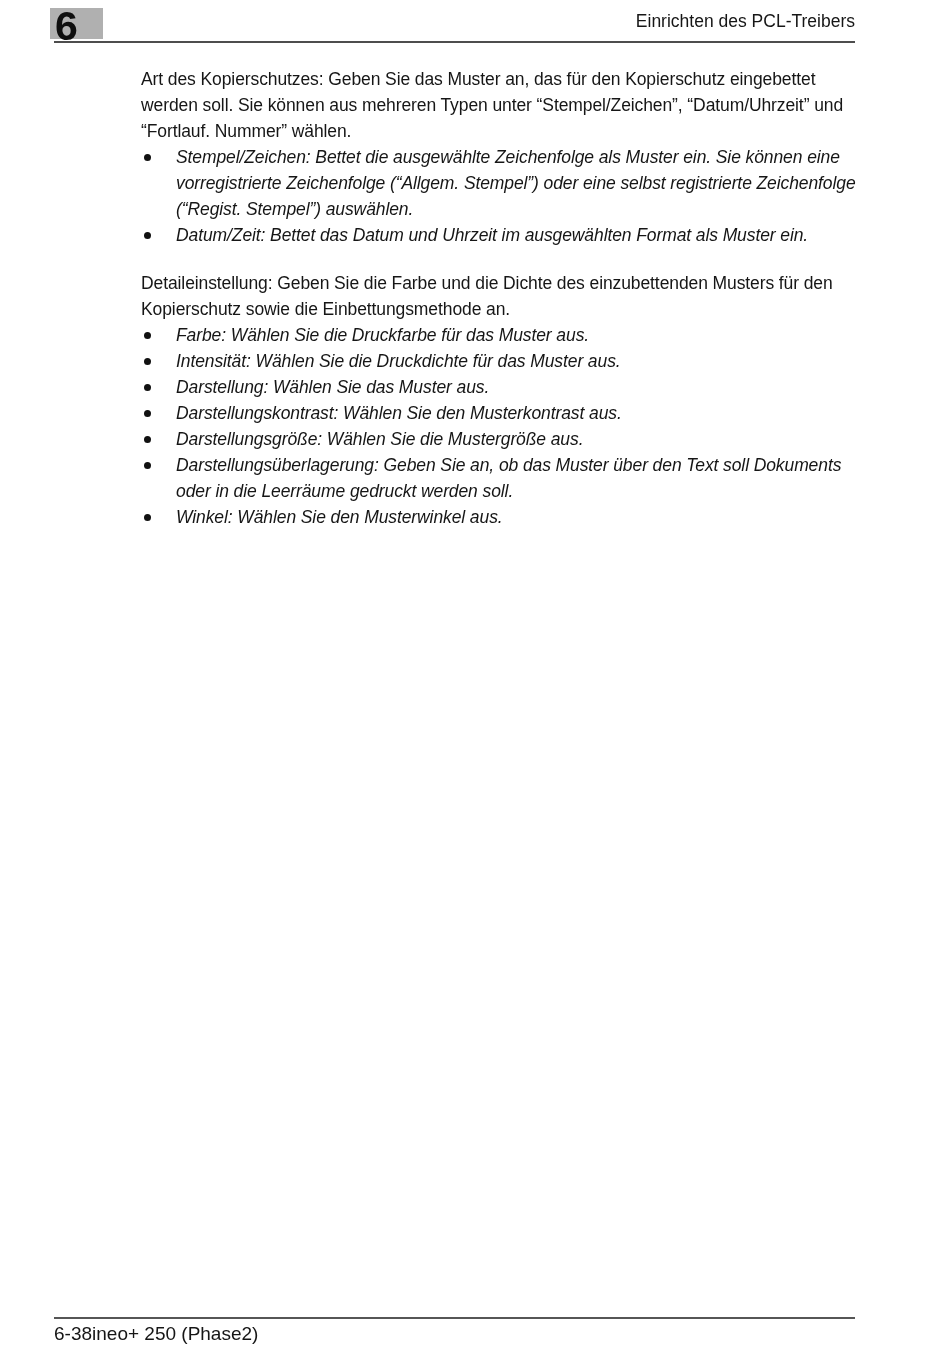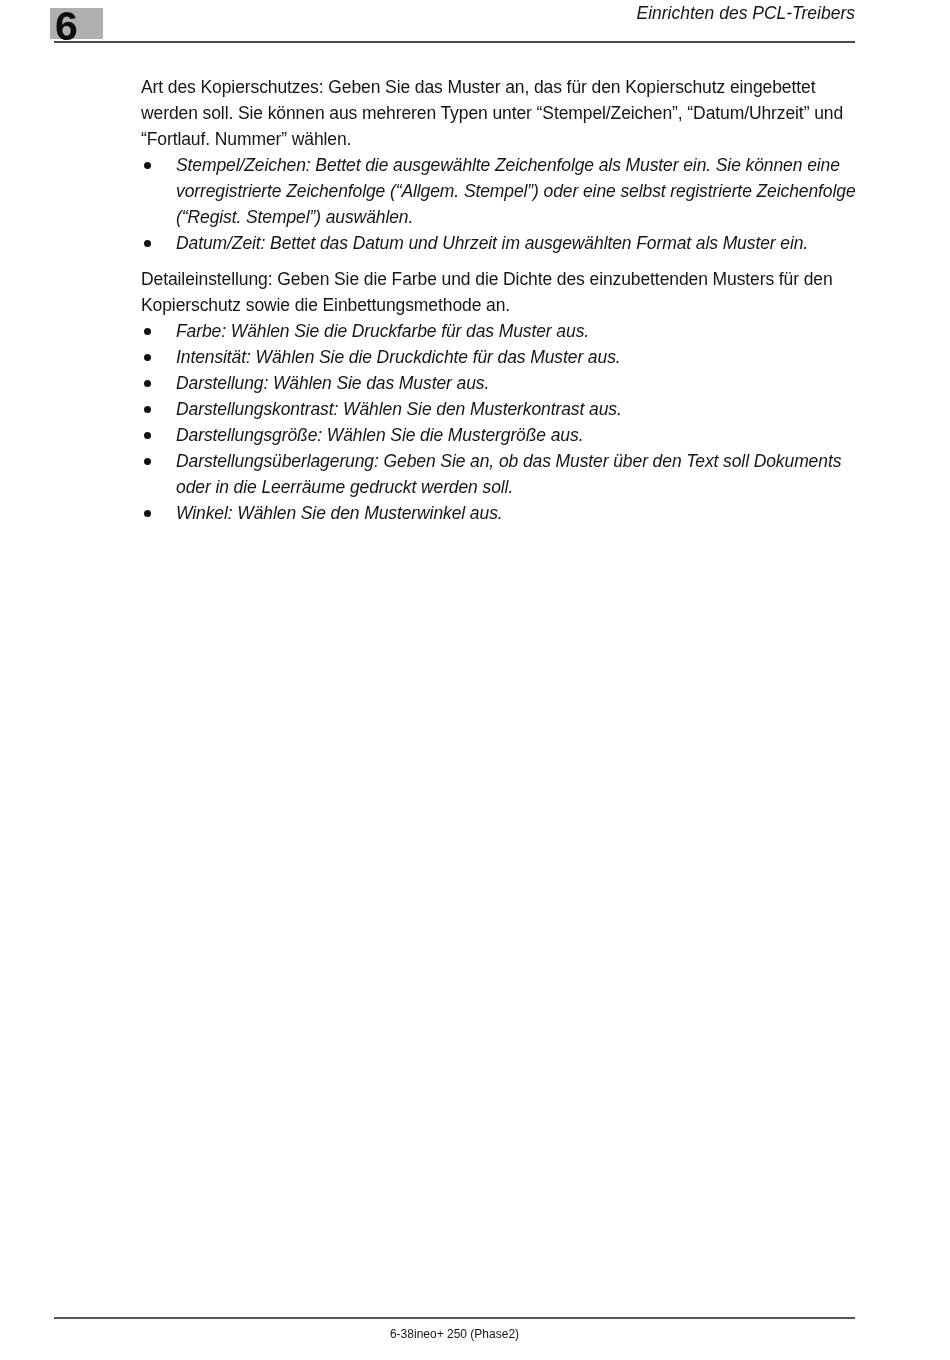--- a/index.html
+++ b/index.html
@@ -39,40 +39,39 @@
   
   .header-rule {
     position: absolute;
     left: 54px; top: 41px;
     width: 801px; height: 2px;
     background: #4d4d4d;
     z-index: 2;
   }
   .header-title {
     position: absolute;
-    right: 95px; top: 0;
+    right: 95px; top: 8px;
     font-size: 17.5px;
     line-height: 26px;
     color: #161616;
     white-space: nowrap;
-    font-style: italic;
   }
 
   
   .content {
     position: absolute;
-    left: 141px; top: 74px;
+    left: 141px; top: 66px;
     width: 718px;
     font-size: 17.5px;
     line-height: 26px;
     color: #161616;
     letter-spacing: -0.1px;
   }
   .para { margin: 0; }
-  .para.second { margin-top: 10px; }
+  .para.second { margin-top: 22px; }
   ul.bullets {
     list-style: none;
     margin: 0; padding: 0;
   }
   ul.bullets li { display: flex; }
   .dot-cell {
     flex: 0 0 35px;
   }
   .dot {
     display: block;
@@ -87,22 +86,22 @@
   .footer-rule {
     position: absolute;
     left: 54px; top: 1317px;
     width: 801px; height: 2px;
     background: #565656;
   }
   .footer-row {
     position: absolute;
     left: 54px; right: 95px; top: 1321px;
     display: flex;
-    justify-content: center;
-    font-size: 12px;
+    justify-content: flex-start;
+    font-size: 19px;
     line-height: 26px;
     color: #161616;
   }
 </style>
 </head>
 <body>
 
 <div class="page">
 
   <div class="chapter-tab"></div>

